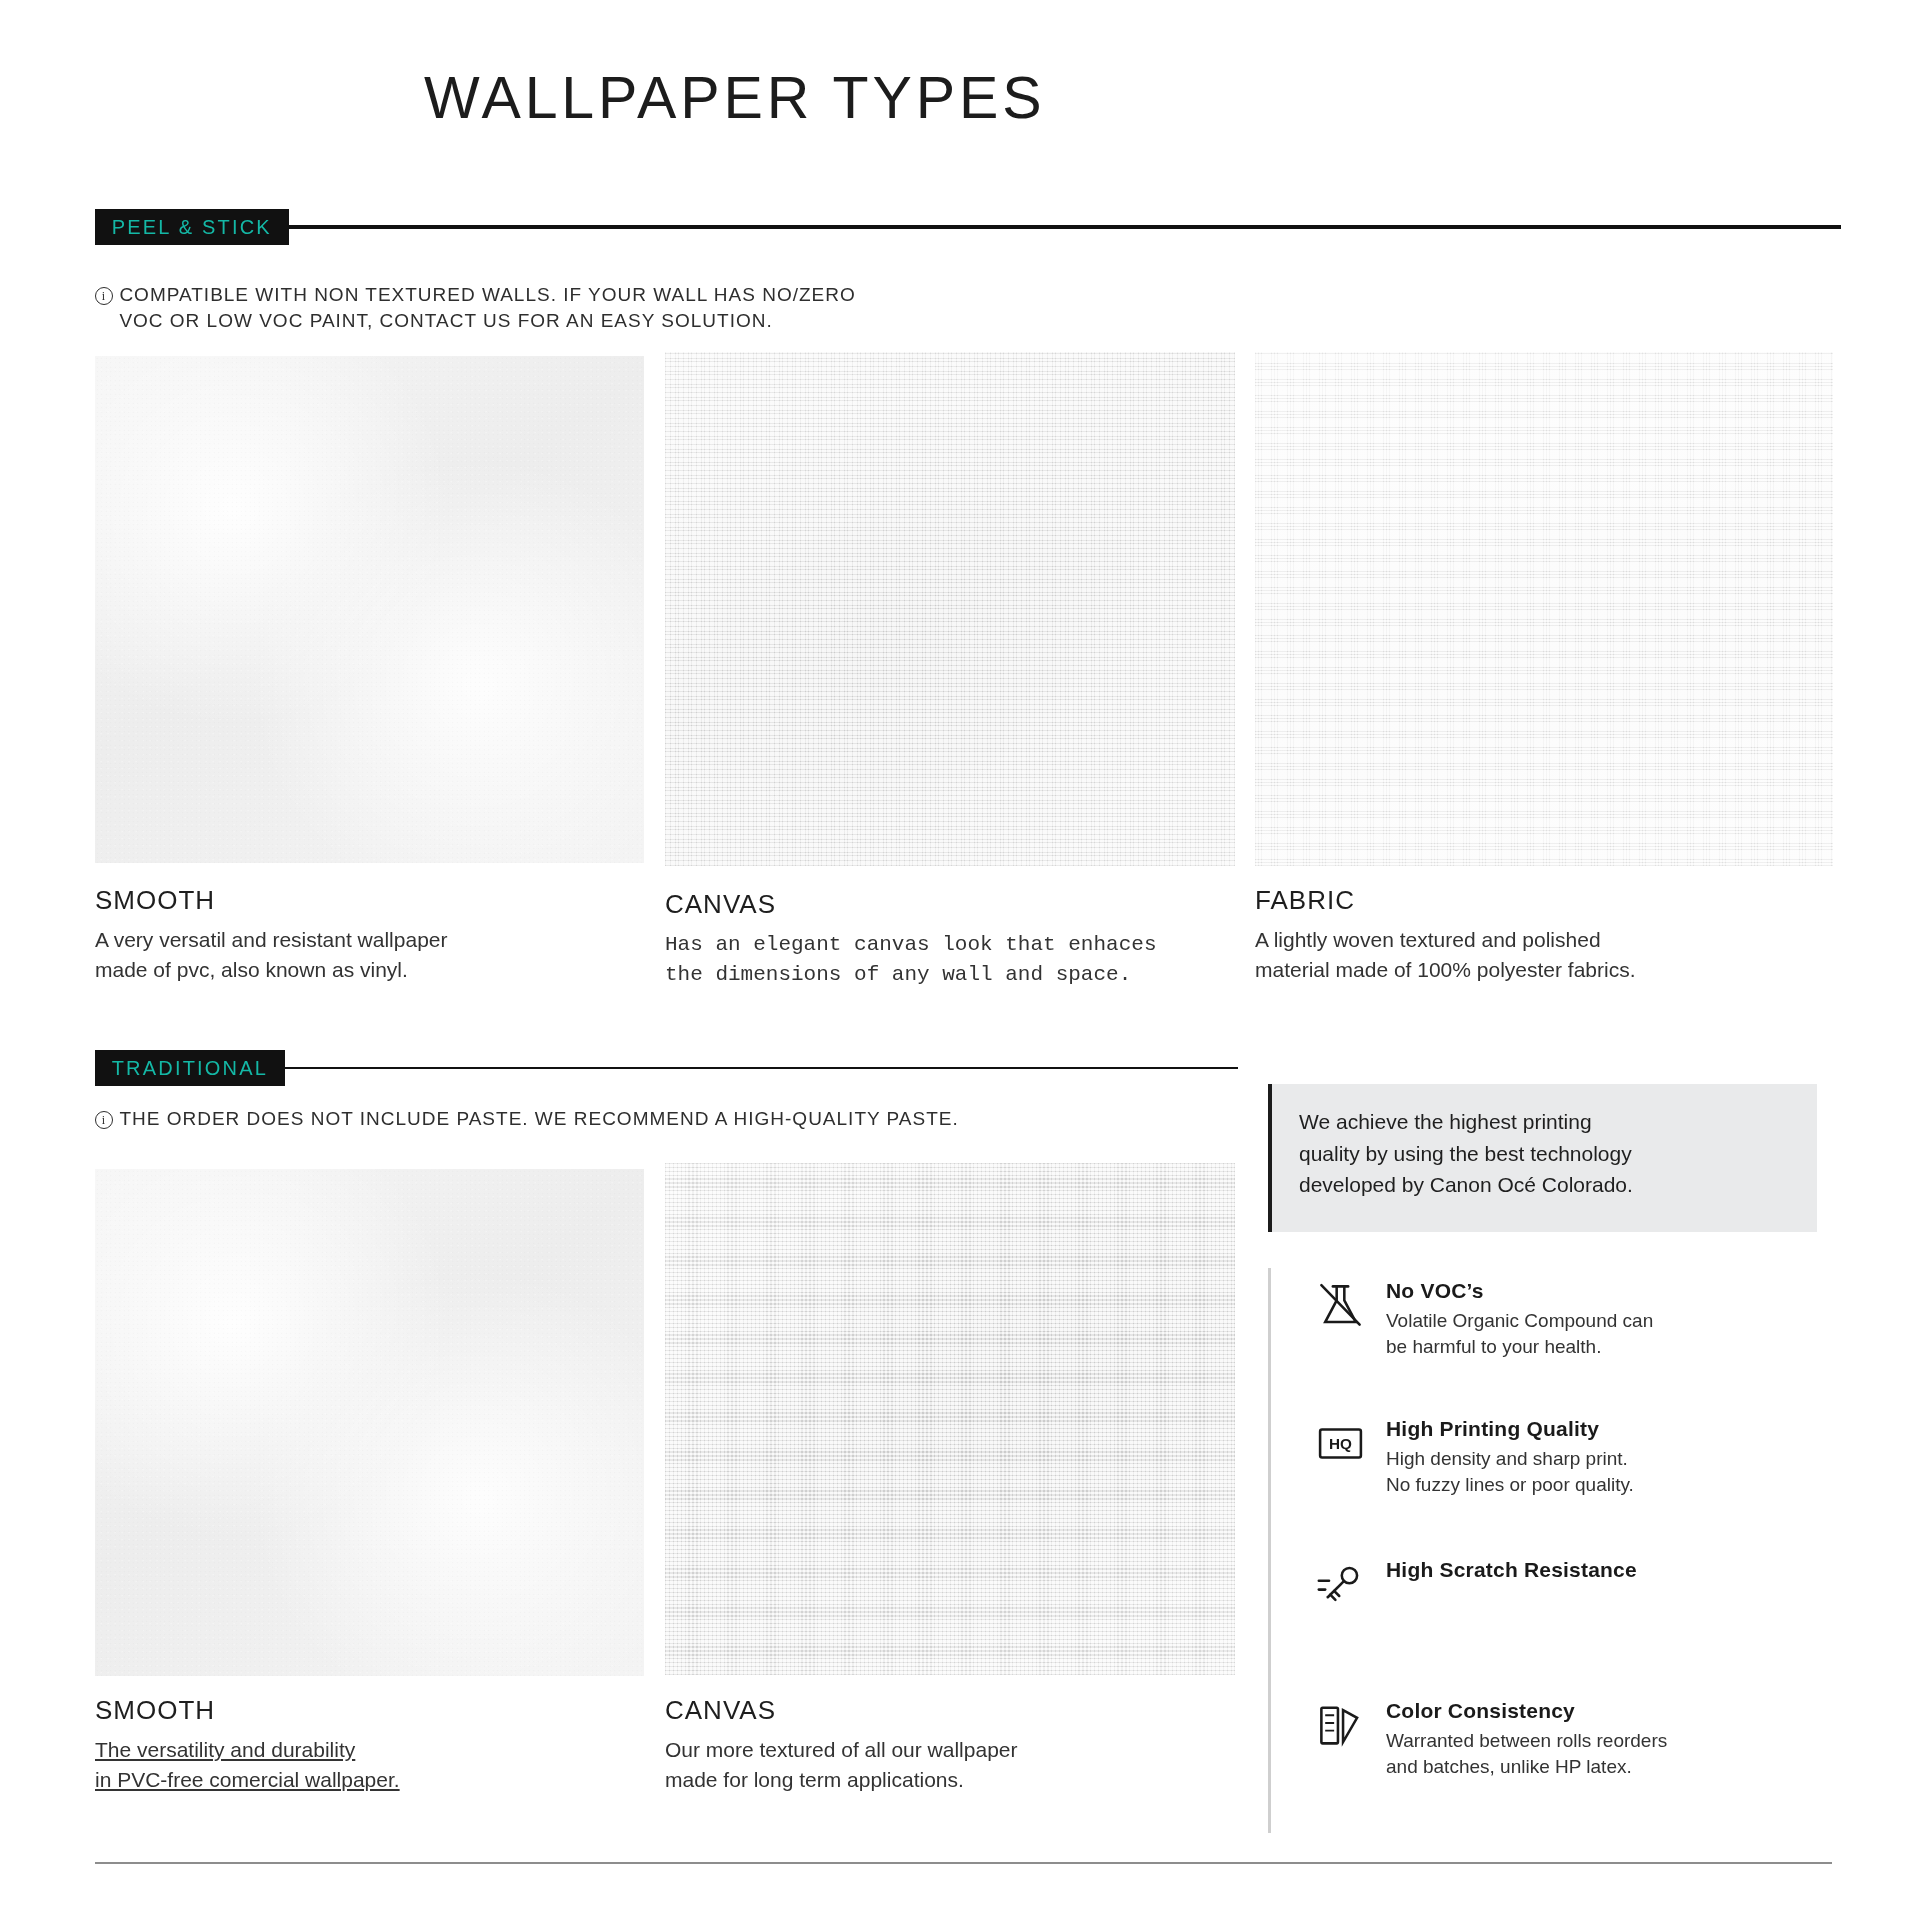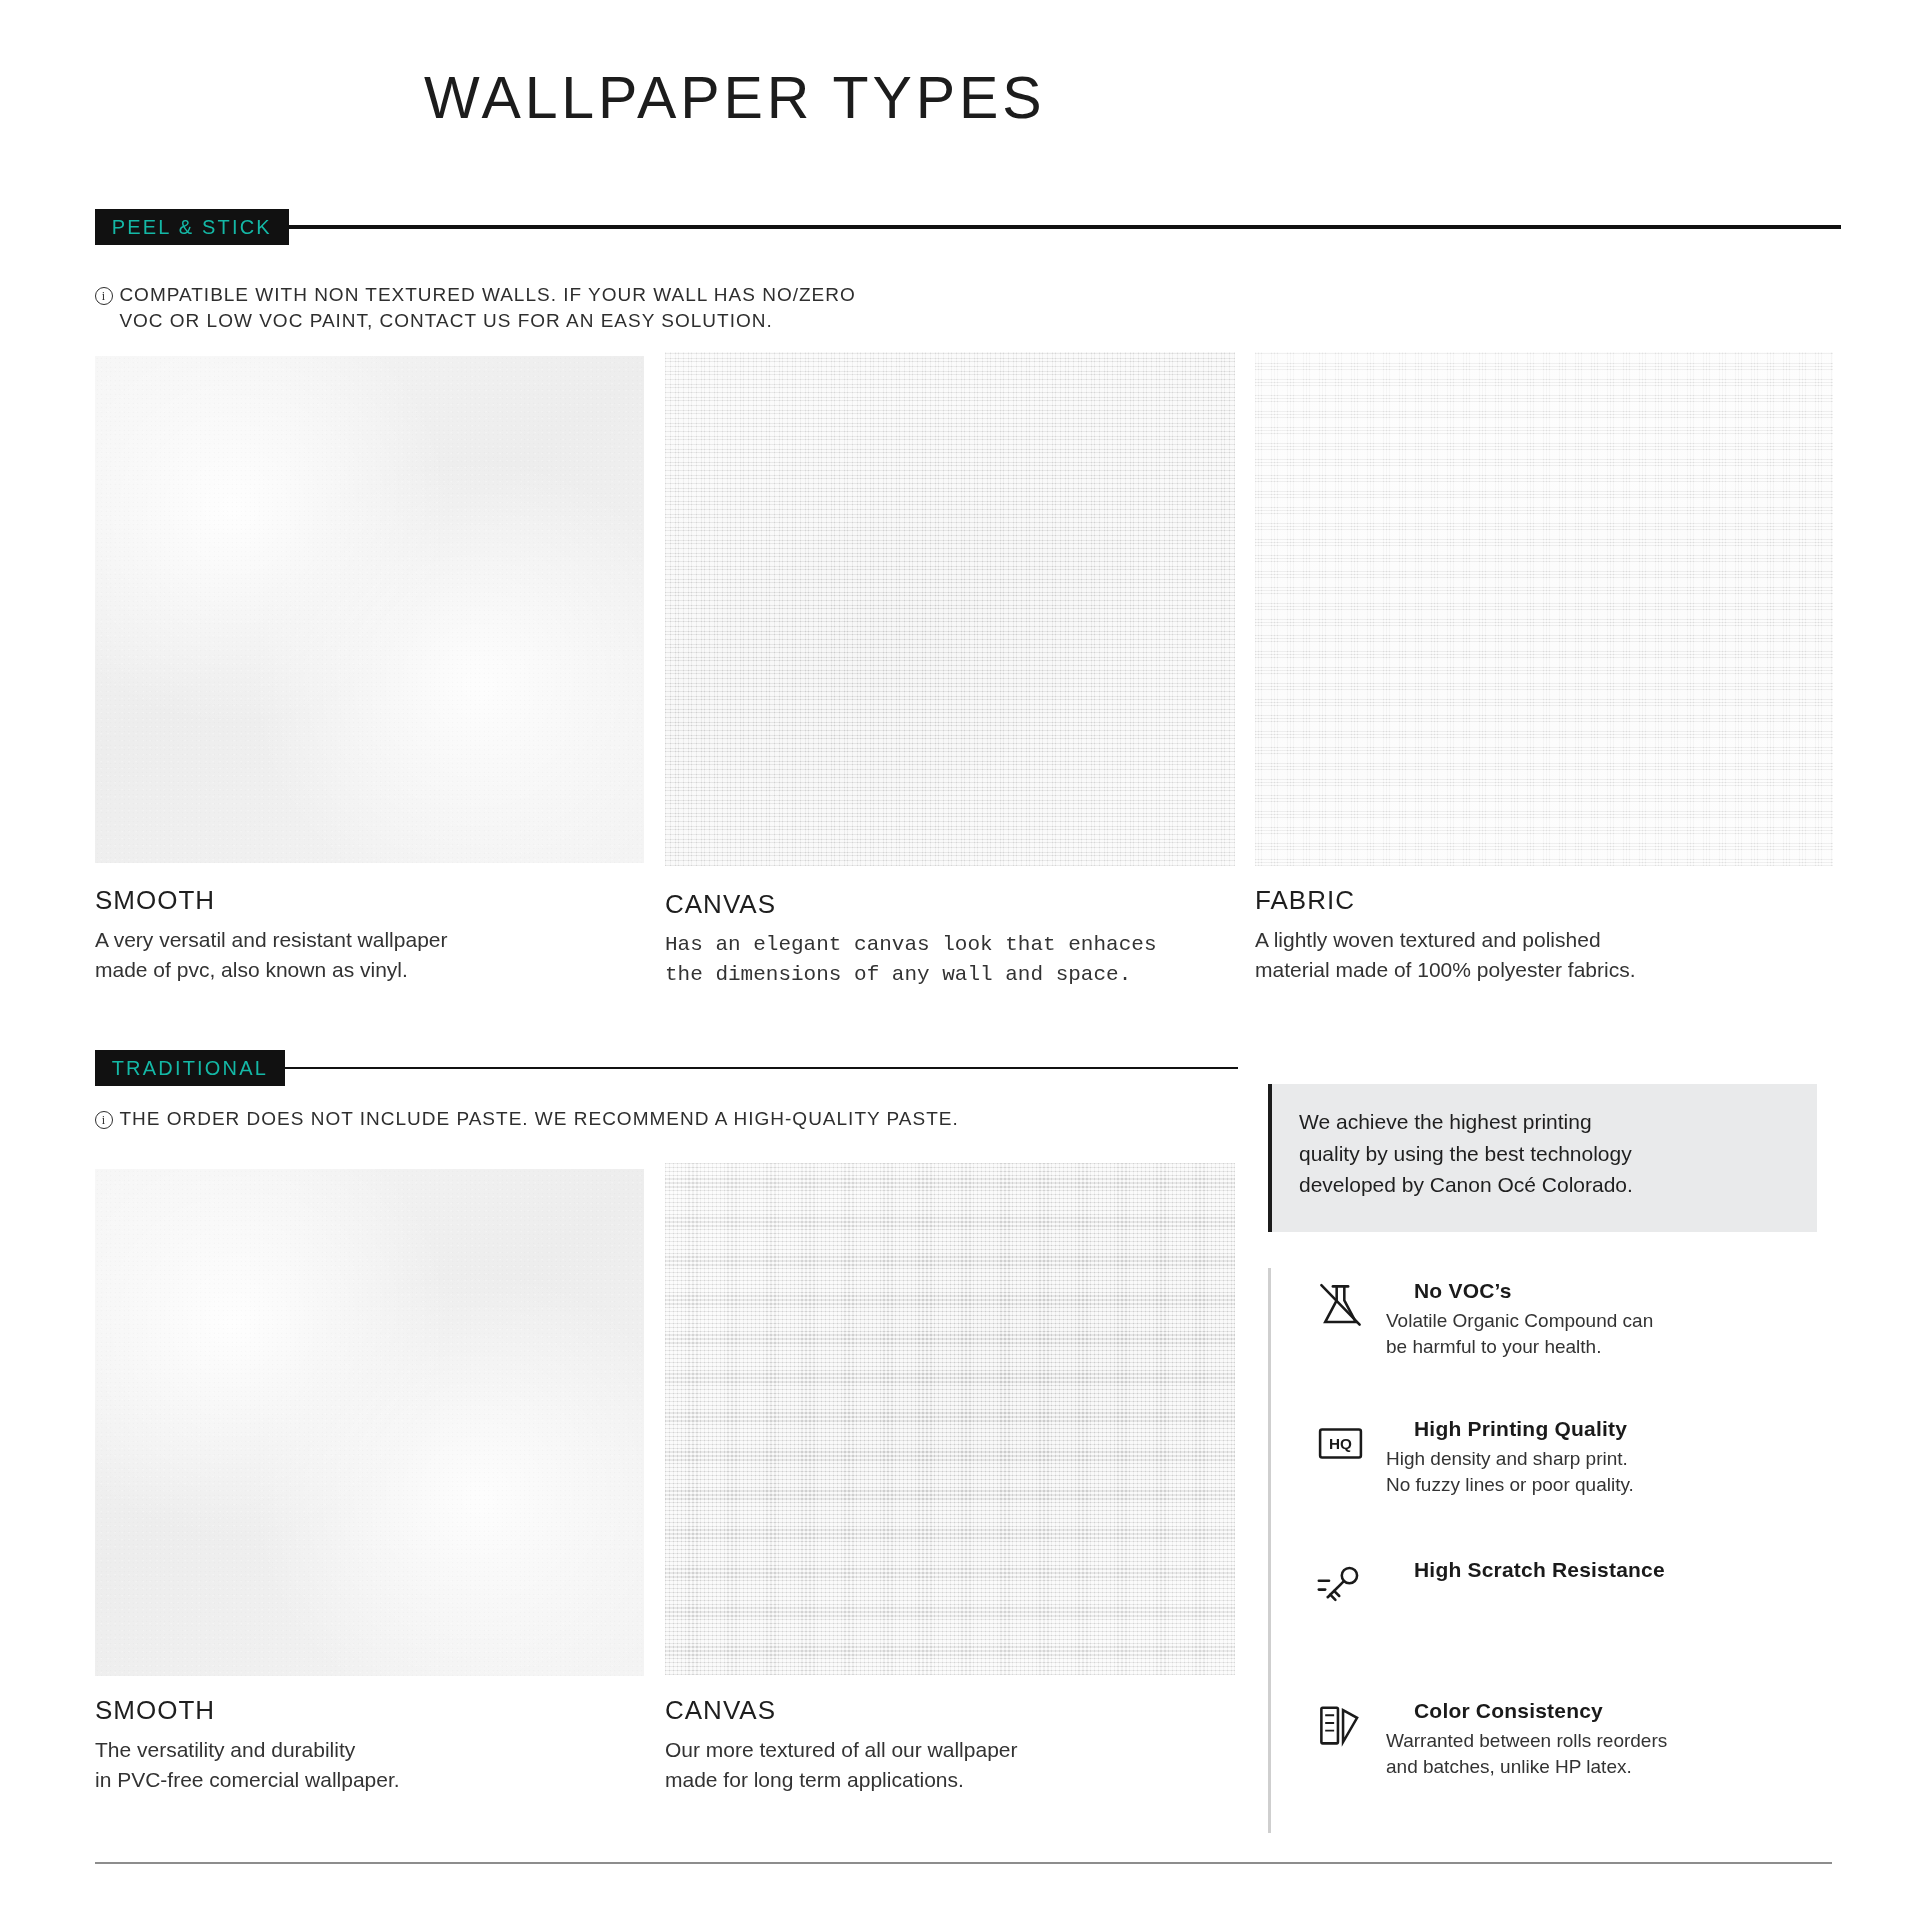--- a/index.html
+++ b/index.html
@@ -168,21 +168,20 @@
     display: flex; align-items: center; justify-content: center;
   }
   .feature .f-text { padding-top: 1.3px; }
   .f-title {
     font-size: 21px;
     font-weight: bold;
     color: #1a1a1a;
     letter-spacing: 0.2px;
     margin-bottom: 5.1px;
     white-space: nowrap;
-    margin-left: 28px;
   }
   .f-desc {
     font-size: 19px;
     line-height: 1.37;
     color: #333333;
   }
 
   .bottom-rule {
     position: absolute;
     left: 95px; top: 1862px;
@@ -235,21 +234,21 @@
   </div>
 
   <div class="note" style="left:95px; top:1106px; width:1130px;">
     <span class="info">i</span><span>THE ORDER DOES NOT INCLUDE PASTE. WE RECOMMEND A HIGH-QUALITY PASTE.</span>
   </div>
 
   <div class="swatch swatch-smooth" style="left:95px; top:1169px; width:549px; height:507px;"></div>
   <div class="swatch swatch-canvas swatch-canvas-coarse" style="left:665px; top:1163px; width:570px; height:512px;"></div>
 
   <div class="cap-title" style="left:95px; top:1695px;">SMOOTH</div>
-  <div class="cap-desc" style="left:95px; top:1735px; width:552px;">
+  <div class="cap-desc" style="left:95px; top:1735px; width:552px;text-decoration:underline;">
     <span>The versatility and durability</span><br>
     <span>in PVC-free comercial wallpaper.</span>
   </div>
 
   <div class="cap-title" style="left:665px; top:1695px;">CANVAS</div>
   <div class="cap-desc" style="left:665px; top:1735px; width:578px;">
     <span>Our more textured of all our wallpaper</span><br>
     <span>made for long term applications.</span>
   </div>
 

